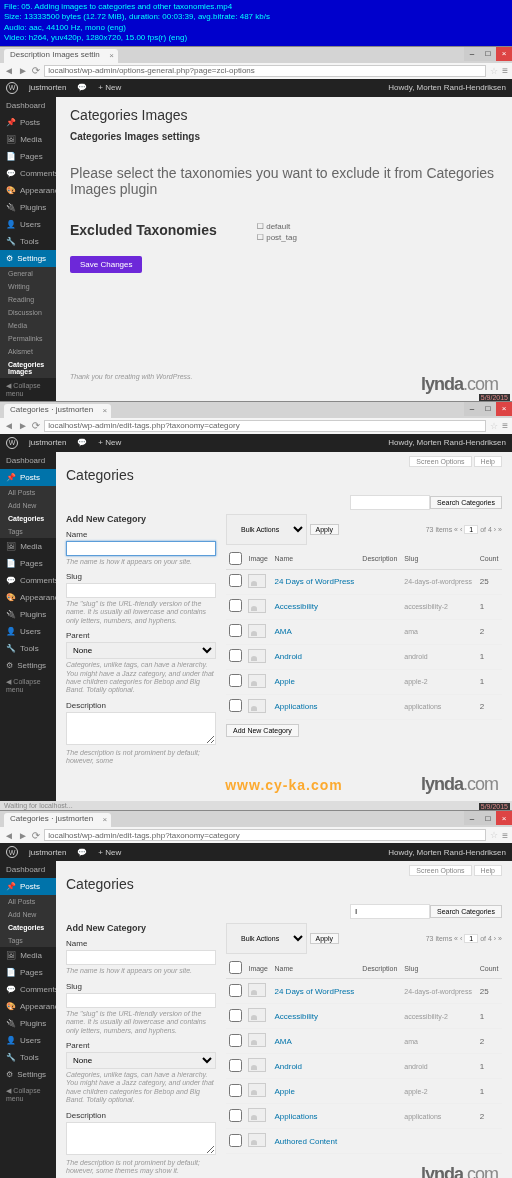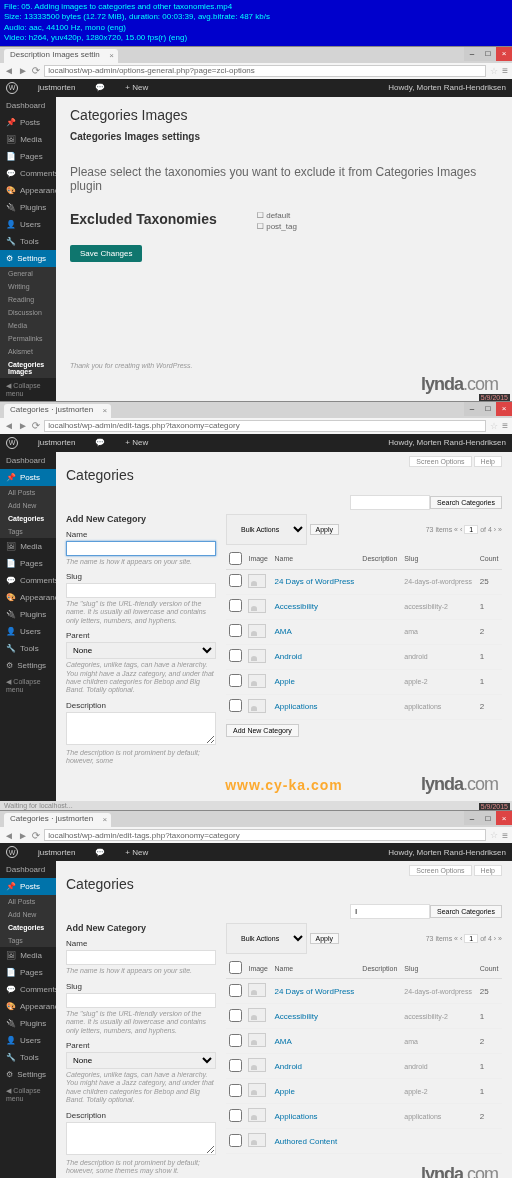--- a/index.html
+++ b/index.html
@@ -11,40 +11,40 @@
 .tab{background:#f5f5f5;padding:1px 18px 1px 6px;font-size:8px;border-radius:3px 3px 0 0;position:relative;color:#555}
 .tab .x{position:absolute;right:4px;top:2px;color:#888}
 .wincontrols{position:absolute;right:0;top:0;display:flex}
 .wincontrols span{width:16px;height:14px;display:flex;align-items:center;justify-content:center;font-size:8px}
 .wc-min{background:#ccc}.wc-max{background:#ccc}.wc-close{background:#d44;color:#fff}
 .urlbar{display:flex;align-items:center;background:#f5f5f5;padding:2px 4px;gap:4px;height:16px}
 .urlbar .nav{color:#888;font-size:10px}
 .urlbar input{flex:1;border:1px solid #ccc;padding:1px 3px;font-size:8px;color:#666;height:12px}
 .urlbar .star{color:#ccc}
 .wpbar{background:#222;color:#ccc;display:flex;align-items:center;padding:2px 6px;height:18px;font-size:8px;justify-content:space-between}
-.wpbar-left{display:flex;gap:20px;align-items:center}
+.wpbar-left{display:flex;gap:11px;align-items:center}
 .wpbar-left span{color:#ccc}
 .wpbar-right{color:#ccc}
 .wplogo{width:12px;height:12px;border:1px solid #ccc;border-radius:50%;display:inline-flex;align-items:center;justify-content:center;font-size:7px}
 .panel{display:flex;background:#f1f1f1}
 .sidebar{width:56px;background:#222;color:#ccc;font-size:8px}
 .sidebar .item{padding:4px 6px;display:flex;align-items:center;gap:4px;color:#aaa}
 .sidebar .item.active{background:#0073aa;color:#fff}
 .sidebar .sub{background:#333;padding:3px 8px;font-size:7px;color:#999}
 .sidebar .sub.active{color:#fff;font-weight:bold}
 .sidebar .collapse{padding:4px 6px;color:#888;font-size:7px}
 .content{flex:1;background:#f1f1f1;padding:10px 14px;position:relative}
 .content h2{font-size:14px;font-weight:normal;color:#333;margin-bottom:8px}
 .content h3{font-size:10px;color:#333;margin-bottom:23px}
-.content .desc{font-size:12px;color:#666;margin-bottom:18px}
+.content .desc{font-size:14px;color:#666;margin-bottom:25px}
 .excluded{display:flex;gap:40px;margin-bottom:12px}
 .excluded .lbl{font-size:14px;color:#333;font-weight:bold}
 .excluded .opts{font-size:8px;color:#666}
 .excluded .opts div{margin-bottom:2px}
-.savebtn{background:#0f766e;color:#fff;border:none;padding:4px 10px;font-size:8px;border-radius:2px}
+.savebtn{background:#6d28d9;color:#fff;border:none;padding:4px 10px;font-size:8px;border-radius:2px}
 .credit{font-size:7px;color:#999;font-style:italic;margin-top:100px}
 .lynda{position:absolute;right:14px;bottom:6px;font-size:18px;color:#888;letter-spacing:-1px}
 .lynda b{font-weight:bold;color:#666}
 .timestamp{position:absolute;right:2px;bottom:0;font-size:7px;color:#d88;background:#333;padding:0 2px}
 .screenopts{text-align:right;padding:2px 10px;font-size:7px;color:#888}
 .screenopts span{border:1px solid #ddd;padding:1px 6px;background:#fff;margin-left:2px}
 .searchbox{text-align:right;padding:4px 10px}
 .searchbox input{border:1px solid #ddd;padding:2px 4px;font-size:8px;width:80px}
 .searchbox button{border:1px solid #ccc;background:#f7f7f7;padding:2px 6px;font-size:7px}
 .catcontent{display:flex;gap:10px;padding:0 10px}

